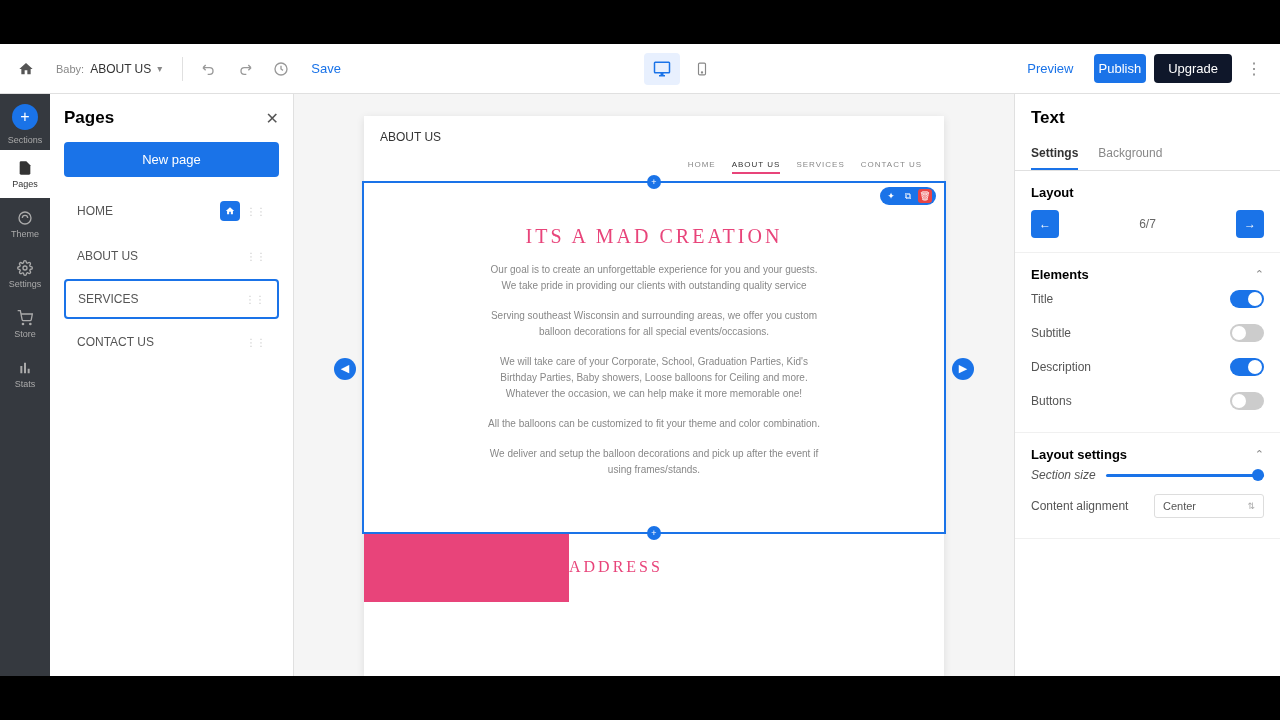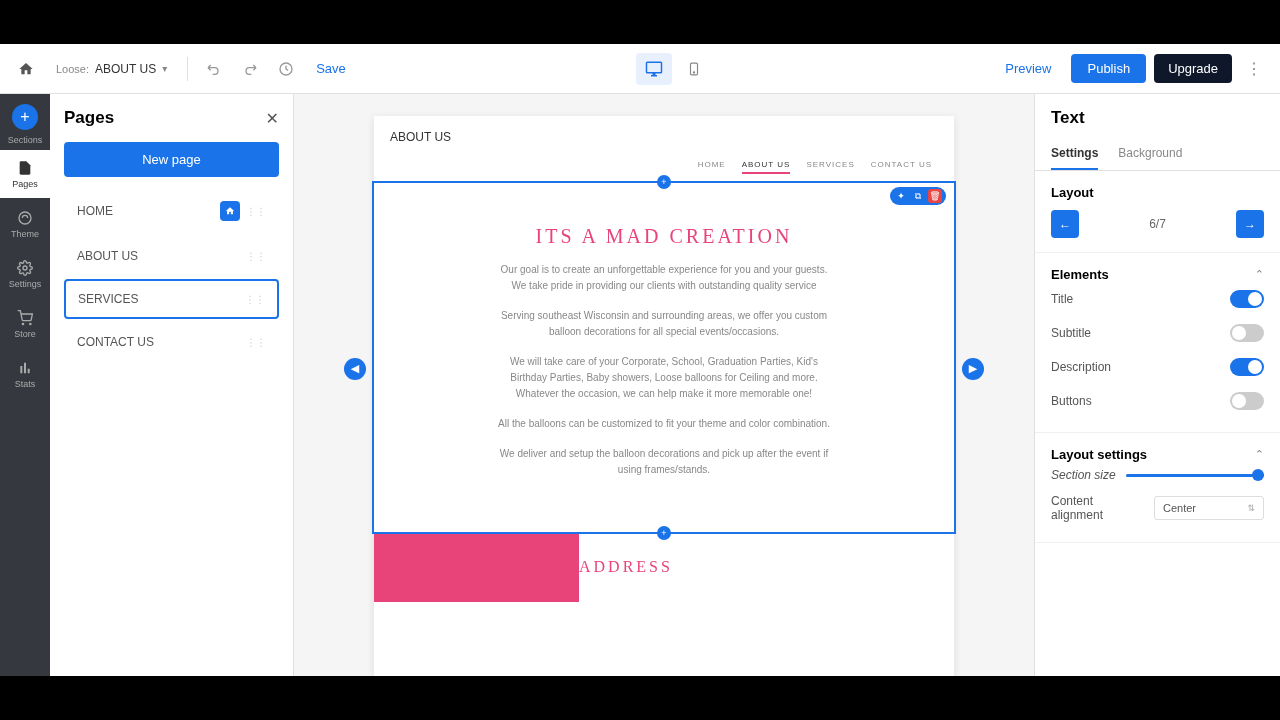--- a/index.html
+++ b/index.html
@@ -14,21 +14,21 @@
 .page-select-value { font-size: 12px; color: #333; }
 .chev { font-size: 10px; color: #888; }
 .divider-v { width: 1px; height: 24px; background: #e0e0e0; margin: 0 4px; }
 .tb-icon { width: 28px; height: 28px; display: flex; align-items: center; justify-content: center; color: #999; cursor: pointer; }
 .save-btn { color: #1a73e8; font-size: 13px; padding: 4px 8px; cursor: pointer; }
 .spacer { flex: 1; }
 .device-group { display: flex; gap: 4px; }
 .device-btn { width: 36px; height: 32px; display: flex; align-items: center; justify-content: center; border-radius: 4px; cursor: pointer; color: #888; }
 .device-btn.active { background: #e8f0fe; color: #1a73e8; }
 .preview-btn { color: #1a73e8; font-size: 13px; padding: 6px 12px; cursor: pointer; }
-.publish-btn { background: #1a73e8; color: #fff; font-size: 13px; padding: 7px 16px; border-radius: 4px; cursor: pointer; }
+.publish-btn { background: #1a73e8; color: #fff; font-size: 13px; padding: 7px 5px; border-radius: 4px; cursor: pointer; }
 .upgrade-btn { background: #0f172a; color: #fff; font-size: 13px; padding: 7px 14px; border-radius: 4px; cursor: pointer; }
 .more-btn { width: 28px; height: 28px; display: flex; align-items: center; justify-content: center; color: #888; cursor: pointer; }
 
 
 .main { flex: 1; display: flex; overflow: hidden; }
 
 
 .rail { width: 50px; background: #35393f; display: flex; flex-direction: column; align-items: center; padding-top: 6px; gap: 2px; }
 .rail-item { width: 50px; height: 48px; display: flex; flex-direction: column; align-items: center; justify-content: center; color: #aaa; cursor: pointer; font-size: 9px; gap: 3px; }
 .rail-item.active { background: #fff; color: #333; }
@@ -67,21 +67,21 @@
 
 .hero-title { text-align: center; font-size: 20px; color: #e8447a; letter-spacing: 3px; margin: 12px 0 14px; font-weight: 300; font-family: Georgia, serif; }
 .hero-p { text-align: center; font-size: 10px; color: #888; line-height: 1.6; margin: 0 auto 14px; max-width: 340px; }
 
 .pink-section { display: flex; margin-top: 0; }
 .pink-block { width: 205px; height: 70px; background: #e8447a; }
 .address-block { flex: 1; display: flex; align-items: center; }
 .address-title { font-size: 16px; color: #e8447a; letter-spacing: 3px; font-weight: 300; font-family: Georgia, serif; }
 
 
-.right-panel { width: 246px; background: #fff; border-left: 1px solid #e0e0e0; display: flex; flex-direction: column; overflow-y: auto; }
+.right-panel { width: 266px; background: #fff; border-left: 1px solid #e0e0e0; display: flex; flex-direction: column; overflow-y: auto; }
 .rp-title { font-size: 17px; font-weight: 600; padding: 14px 16px 10px; }
 .rp-tabs { display: flex; border-bottom: 1px solid #e0e0e0; padding: 0 16px; gap: 20px; }
 .rp-tab { font-size: 12px; color: #888; padding: 8px 0; cursor: pointer; }
 .rp-tab.active { color: #333; font-weight: 600; border-bottom: 2px solid #1a73e8; }
 .rp-section { padding: 14px 16px; border-bottom: 1px solid #f0f0f0; }
 .rp-label { font-size: 13px; font-weight: 600; margin-bottom: 10px; }
 .layout-ctrl { display: flex; align-items: center; gap: 8px; }
 .layout-arrow { width: 28px; height: 28px; background: #1a73e8; border-radius: 4px; color: #fff; display: flex; align-items: center; justify-content: center; cursor: pointer; font-size: 12px; }
 .layout-mid { flex: 1; text-align: center; font-size: 12px; color: #666; }
 .rp-expand { display: flex; justify-content: space-between; align-items: center; cursor: pointer; text-align: right; }
@@ -102,21 +102,21 @@
 
 <div class="app">
 
   <div class="toolbar">
     <div class="home-btn">
       <svg width="16" height="16" viewBox="0 0 24 24" fill="currentColor">
           <path d="M10 20v-6h4v6h5v-8h3L12 3 2 12h3v8z"></path>
         </svg>
     </div>
     <div class="page-select">
-      <span class="page-select-label">Loose:</span>
+      <span class="page-select-label">Baby:</span>
       <span class="page-select-value">ABOUT US</span>
       <span class="chev">▾</span>
     </div>
     <div class="divider-v"></div>
     <div class="tb-icon">
       <svg width="16" height="16" viewBox="0 0 24 24" fill="none" stroke="currentColor" stroke-width="2">
           <path d="M3 10h10a5 5 0 0 1 0 10h-3M3 10l4-4M3 10l4 4"></path>
         </svg>
     </div>
     <div class="tb-icon">

